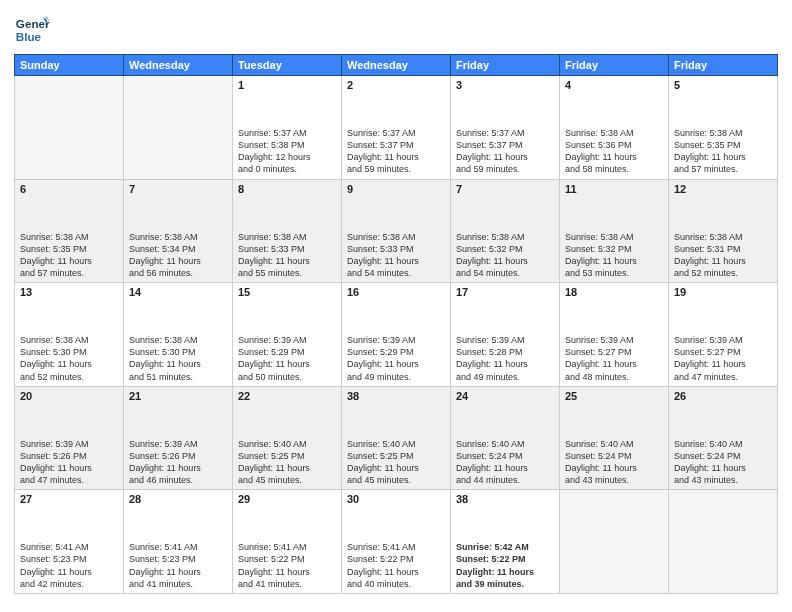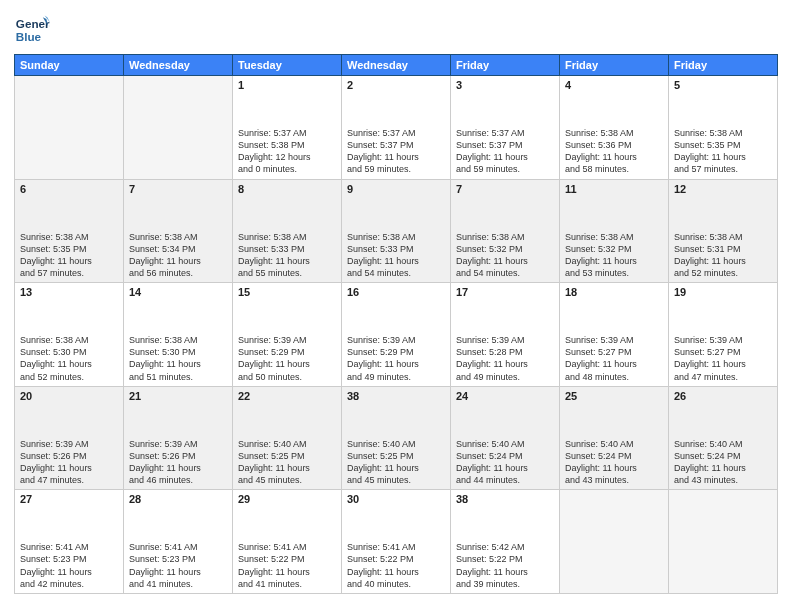--- a/index.html
+++ b/index.html
@@ -338,21 +338,21 @@
           </td>
           <td>
             <span class="day-num">30</span>
             <div class="day-info" style="white-space: pre-line;">Sunrise: 5:41 AM
 Sunset: 5:22 PM
 Daylight: 11 hours
 and 40 minutes.</div>
           </td>
           <td>
             <span class="day-num">38</span>
-            <div class="day-info" style="white-space: pre-line;">Sunrise: 5:42 AM
+            <div class="day-info" style="white-space: pre-line; font-weight: bold;">Sunrise: 5:42 AM
 Sunset: 5:22 PM
 Daylight: 11 hours
 and 39 minutes.</div>
           </td>
           <td class="empty"></td>
           <td class="empty"></td>
         </tr>
       </tbody>
   </table>
 </div>

